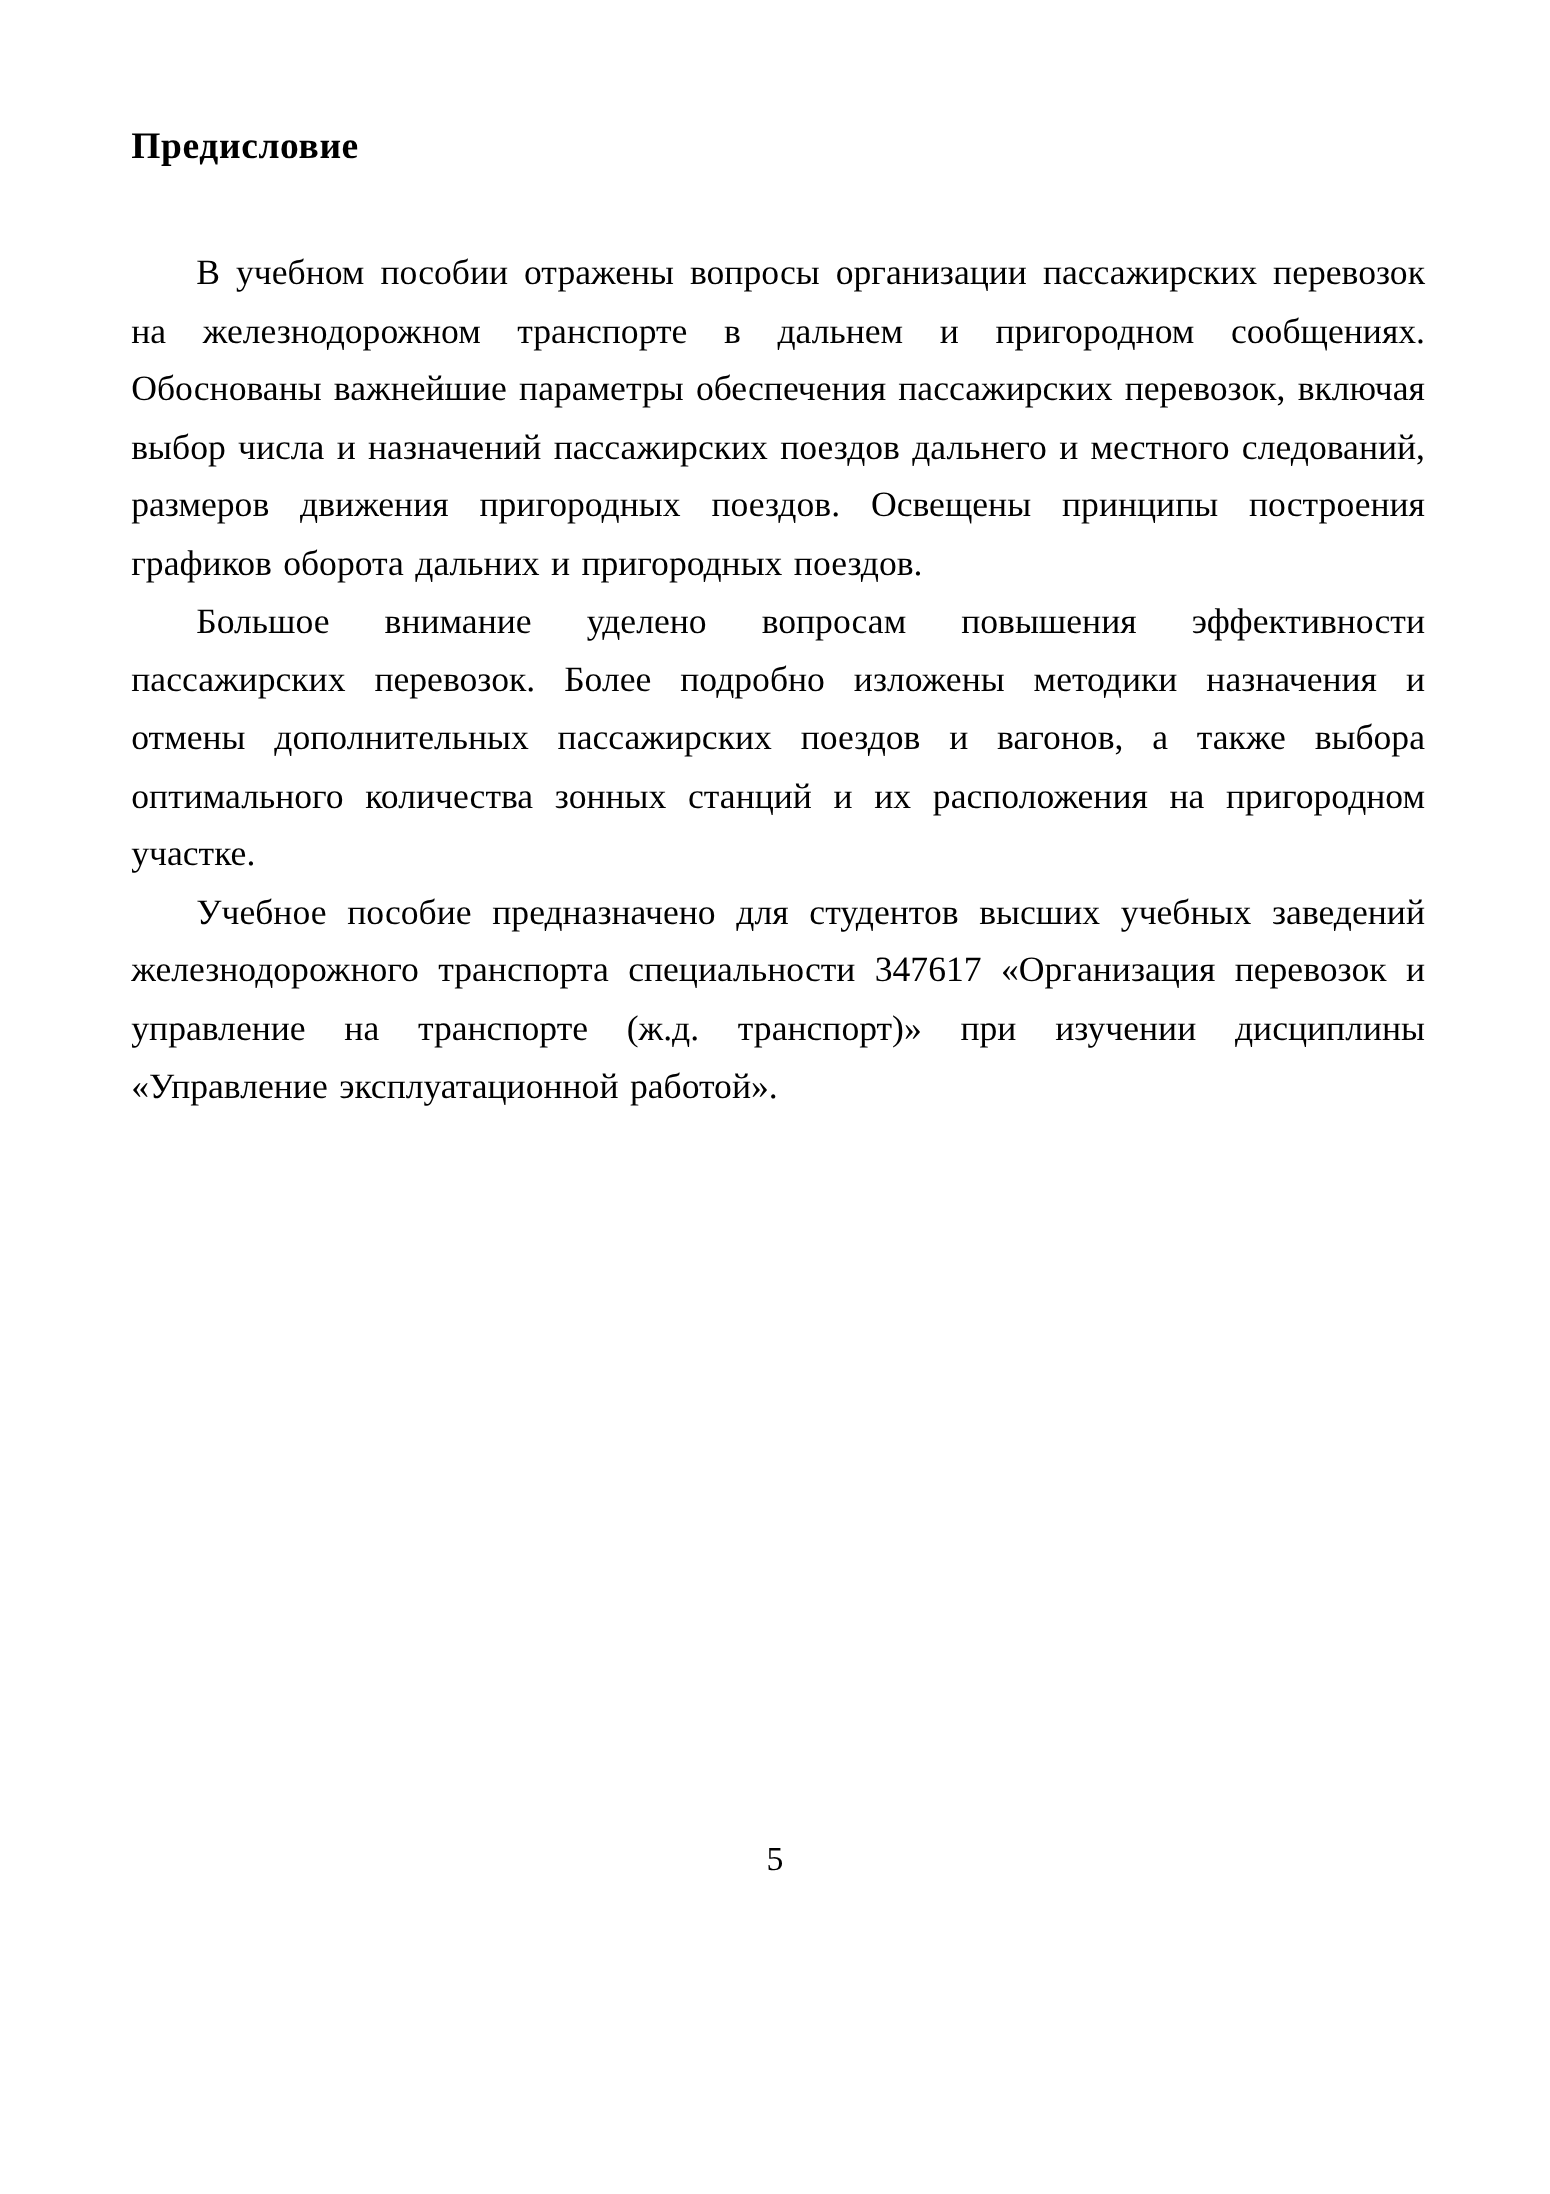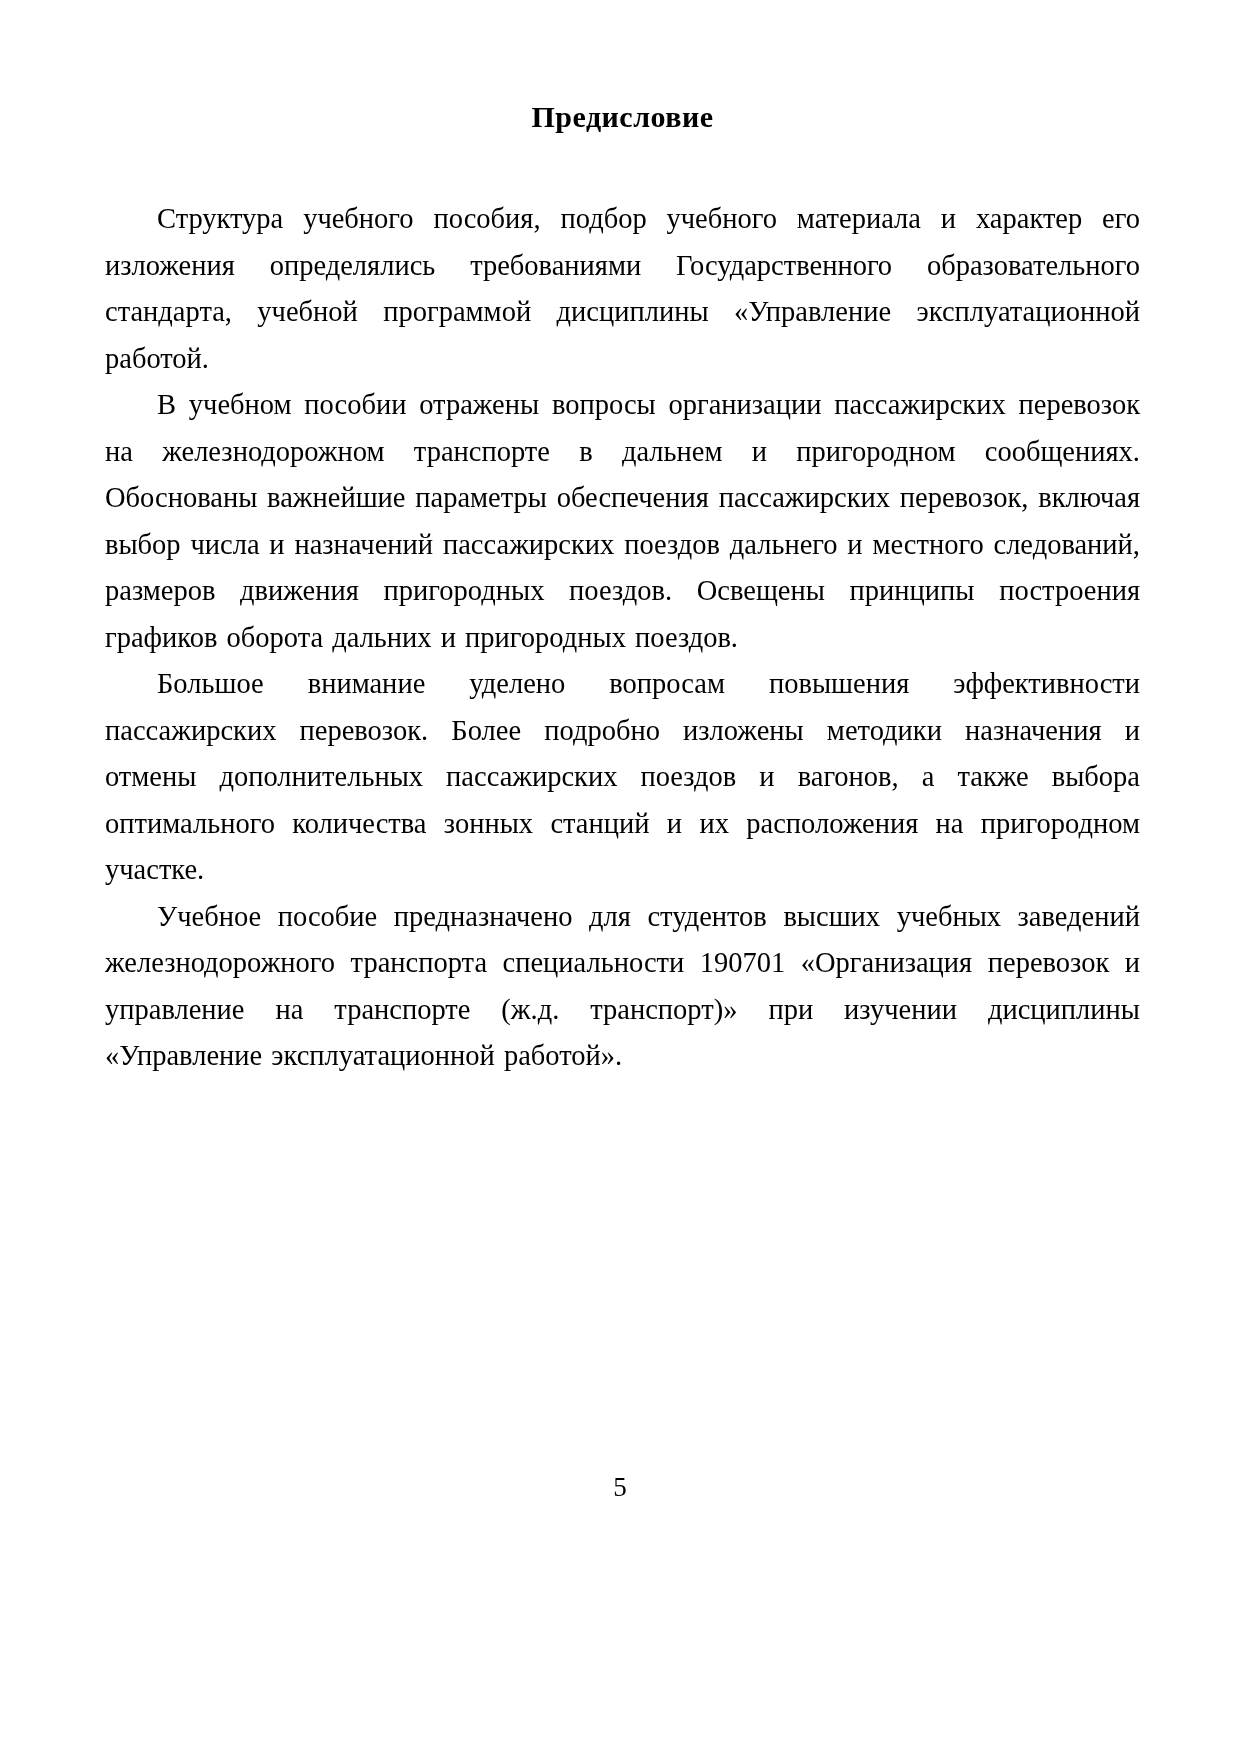--- a/index.html
+++ b/index.html
@@ -17,21 +17,20 @@
     overflow: hidden;
     box-sizing: border-box;
   }
   .content {
     position: absolute;
     top: 100px;
     left: 105px;
     right: 100px;
   }
   .doc-title {
-    text-align: center;
     font-weight: bold;
     font-size: 30px;
     letter-spacing: 0.5px;
     margin: 0 0 62px 0;
   }
   .body-text p {
     margin: 0;
     padding: 0;
     font-size: 28.5px;
     line-height: 46.5px;
@@ -48,20 +47,19 @@
     font-size: 27px;
   }
 </style>
 </head>
 <body>
 
 <div class="page">
   <div class="content">
     <h1 class="doc-title">Предисловие</h1>
     <div class="body-text">
-      <p>Структура учебного пособия, подбор учебного материала и характер его изложения определялись требованиями Государственного образовательного стандарта, учебной программой дисциплины «Управление эксплуатационной работой.</p>
       <p>В учебном пособии отражены вопросы организации пассажирских перевозок на железнодорожном транспорте в дальнем и пригородном сообщениях. Обоснованы важнейшие параметры обеспечения пассажирских перевозок, включая выбор числа и назначений пассажирских поездов дальнего и местного следований, размеров движения пригородных поездов. Освещены принципы построения графиков оборота дальних и пригородных поездов.</p>
       <p>Большое внимание уделено вопросам повышения эффективности пассажирских перевозок. Более подробно изложены методики назначения и отмены дополнительных пассажирских поездов и вагонов, а также выбора оптимального количества зонных станций и их расположения на пригородном участке.</p>
-      <p>Учебное пособие предназначено для студентов высших учебных заведений железнодорожного транспорта специальности 190701 «Организация перевозок и управление на транспорте (ж.д. транспорт)» при изучении дисциплины «Управление эксплуатационной работой».</p>
+      <p>Учебное пособие предназначено для студентов высших учебных заведений железнодорожного транспорта специальности 347617 «Организация перевозок и управление на транспорте (ж.д. транспорт)» при изучении дисциплины «Управление эксплуатационной работой».</p>
     </div>
   </div>
   <div class="page-number">5</div>
 </div>
 
 </body></html>

